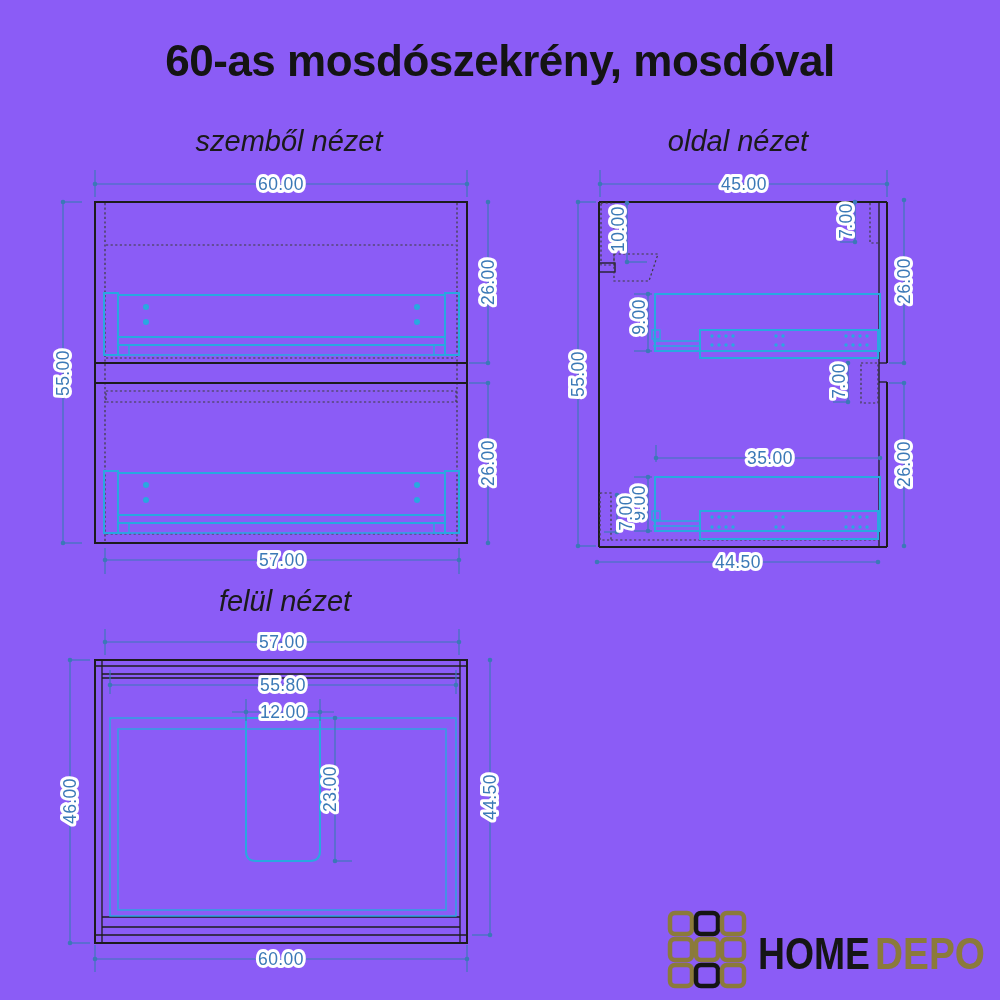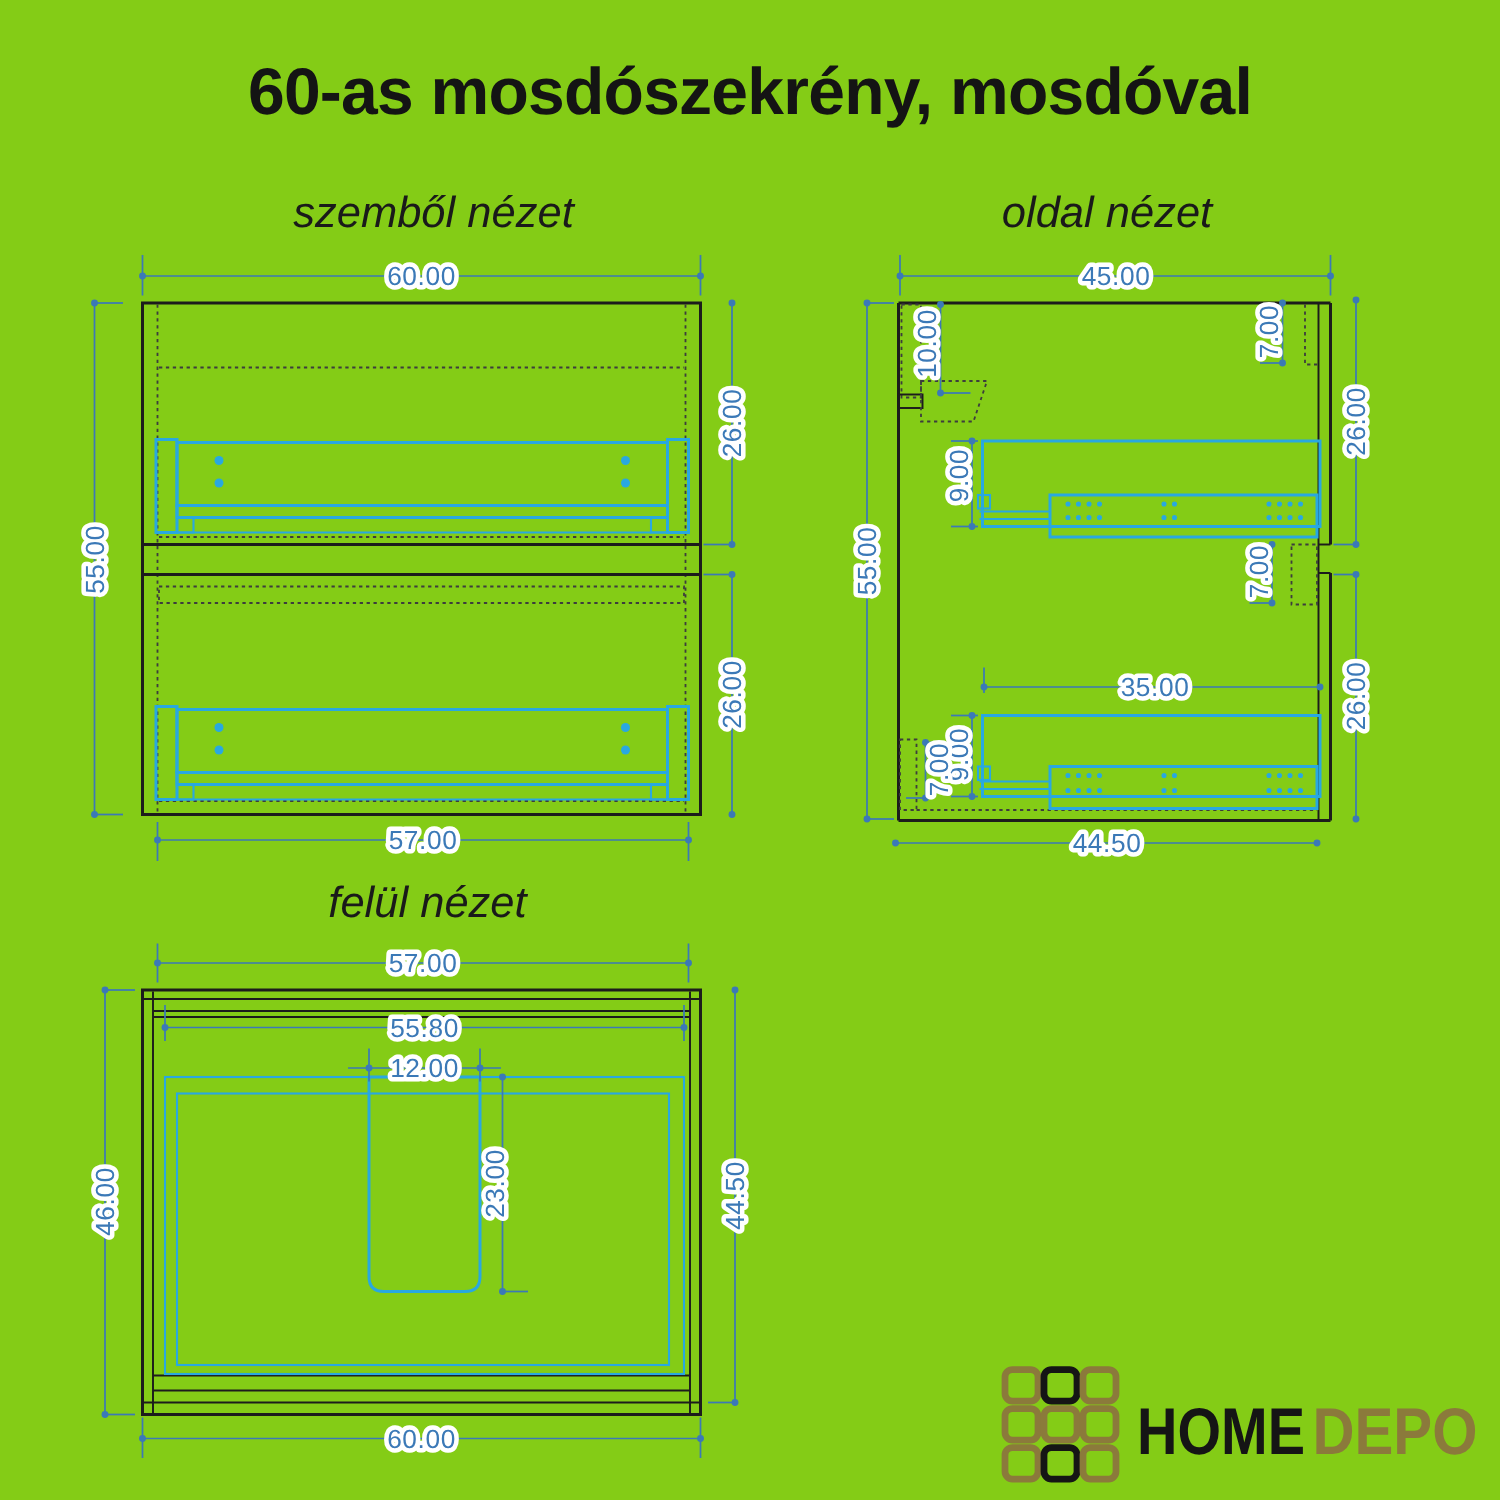--- a/index.html
+++ b/index.html
@@ -1,16 +1,16 @@
 <!DOCTYPE html>
 <html><head>
 <meta charset="utf-8">
 <style>
   html,body{margin:0;padding:0;background:#fff}
-  .canvas{position:relative;width:1000px;height:1000px;background:#84cc16;overflow:hidden}
+  .canvas{position:relative;width:1000px;height:1000px;background:#8b5cf6;overflow:hidden}
   svg{display:block}
   text{font-family:"Liberation Sans",sans-serif}
   .o2{stroke:#1c1c1c;stroke-width:2;fill:none}
   .o1{stroke:#1c1c1c;stroke-width:1.3;fill:none}
   .dt{stroke:#3d3d3d;stroke-width:1.2;fill:none;stroke-dasharray:2.2 2.4}
   .c2{stroke:#29a8e0;stroke-width:2;fill:none}
   .c1{stroke:#29a8e0;stroke-width:1.4;fill:none}
   .cf{fill:#29a8e0;stroke:none}
   .dl{stroke:#3b79b7;stroke-width:1.15;fill:none}
   .df{fill:#3b79b7;stroke:none}

